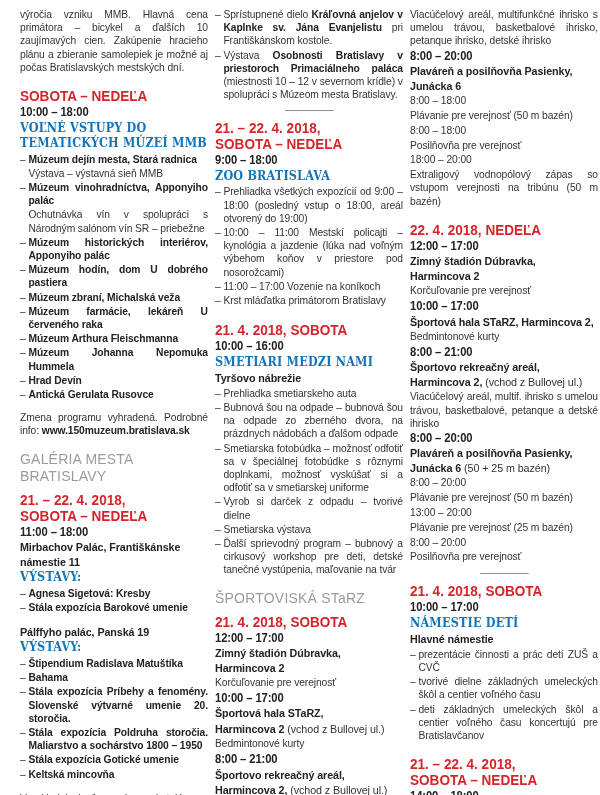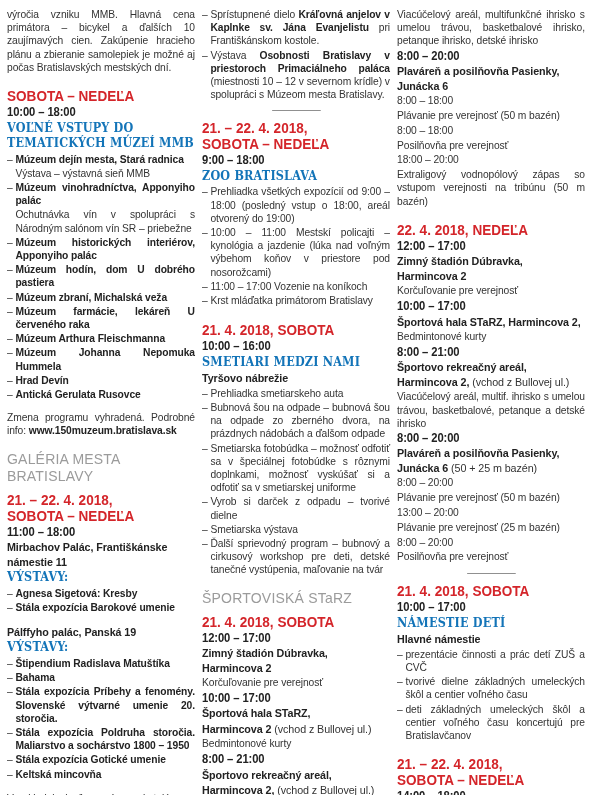--- a/index.html
+++ b/index.html
@@ -1,19 +1,19 @@
 <!DOCTYPE html>
 <html lang="sk" style="--red: #d4252a; --blue: #1374b8; --grayhead: #9b9b9b; --text: #333333;"><head>
 <meta charset="utf-8">
 <style>
   :root{ --red:#d4252a; --blue:#1374b8; --grayhead:#9b9b9b; --text:#333333; }
   html,body{margin:0;padding:0;background:#ffffff;}
   .page{
     width:600px;height:795px;overflow:hidden;box-sizing:border-box;
-    padding:8px 9px 4px 7px;display:flex;gap:7px;background:#fff;
+    padding:8px 9px 4px 20px;display:flex;gap:7px;background:#fff;
     font-family:"Liberation Sans",sans-serif;color:var(--text);
   }
   .colwrap{width:188px;flex:0 0 188px;overflow:visible;}
   .col{width:201px;transform:scaleX(0.935);transform-origin:0 0;
        font-size:11px;line-height:13.2px;letter-spacing:-0.1px;}
   .blk{margin:0 0 1px 0;}
   .para{text-align:justify;}
   .bullet{position:relative;padding-left:9px;text-align:justify;}
   .dash{position:absolute;left:0;top:0;}
   .sub{padding-left:9px;text-align:justify;}

